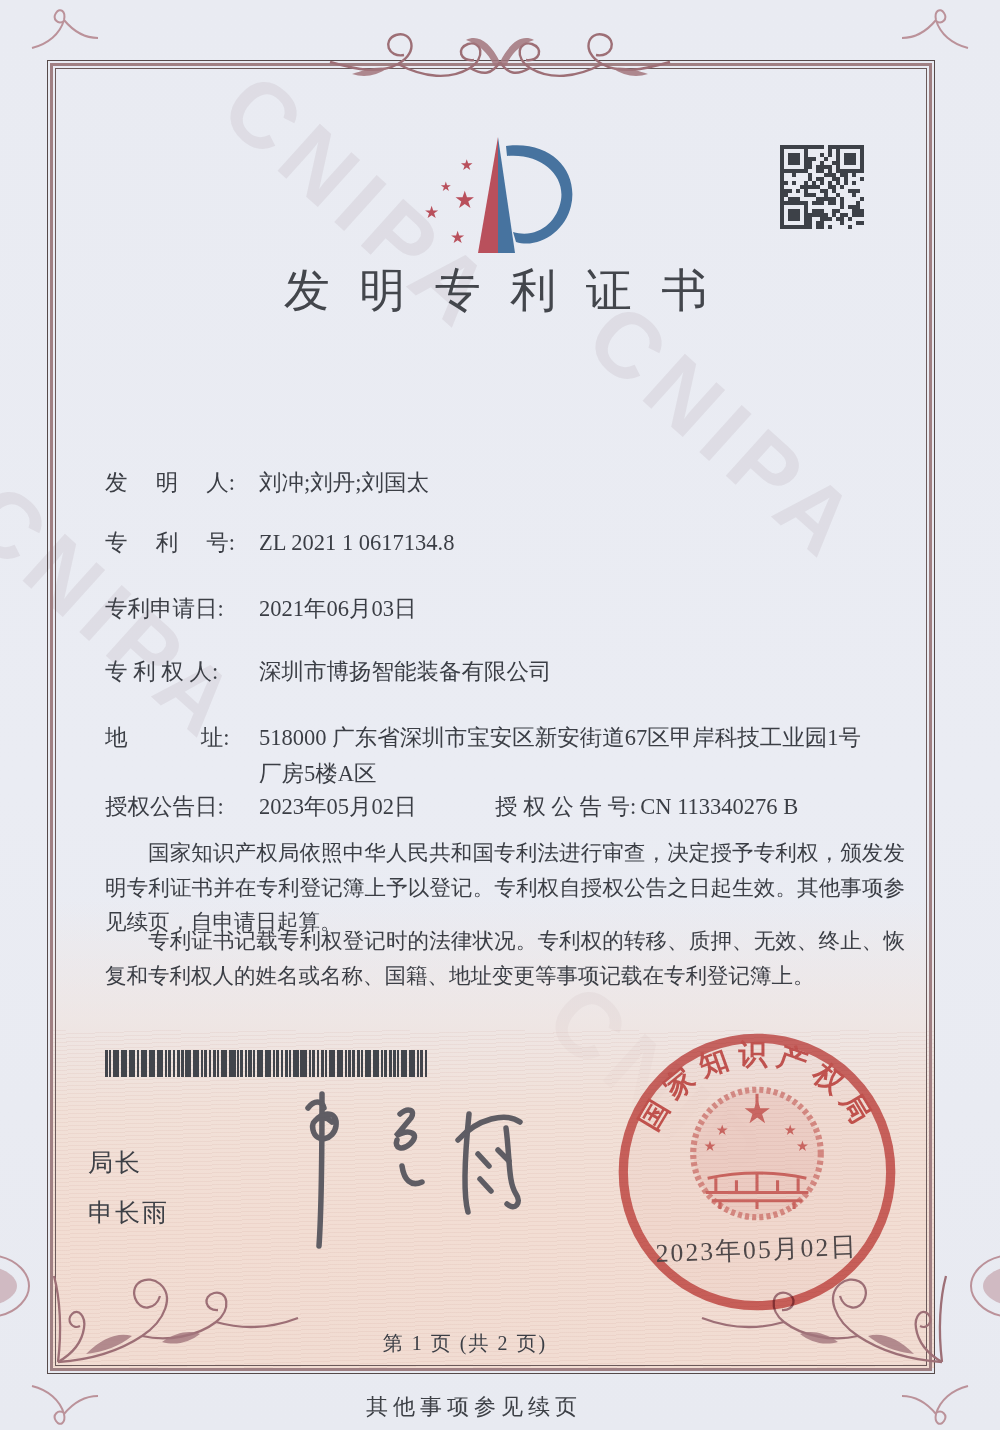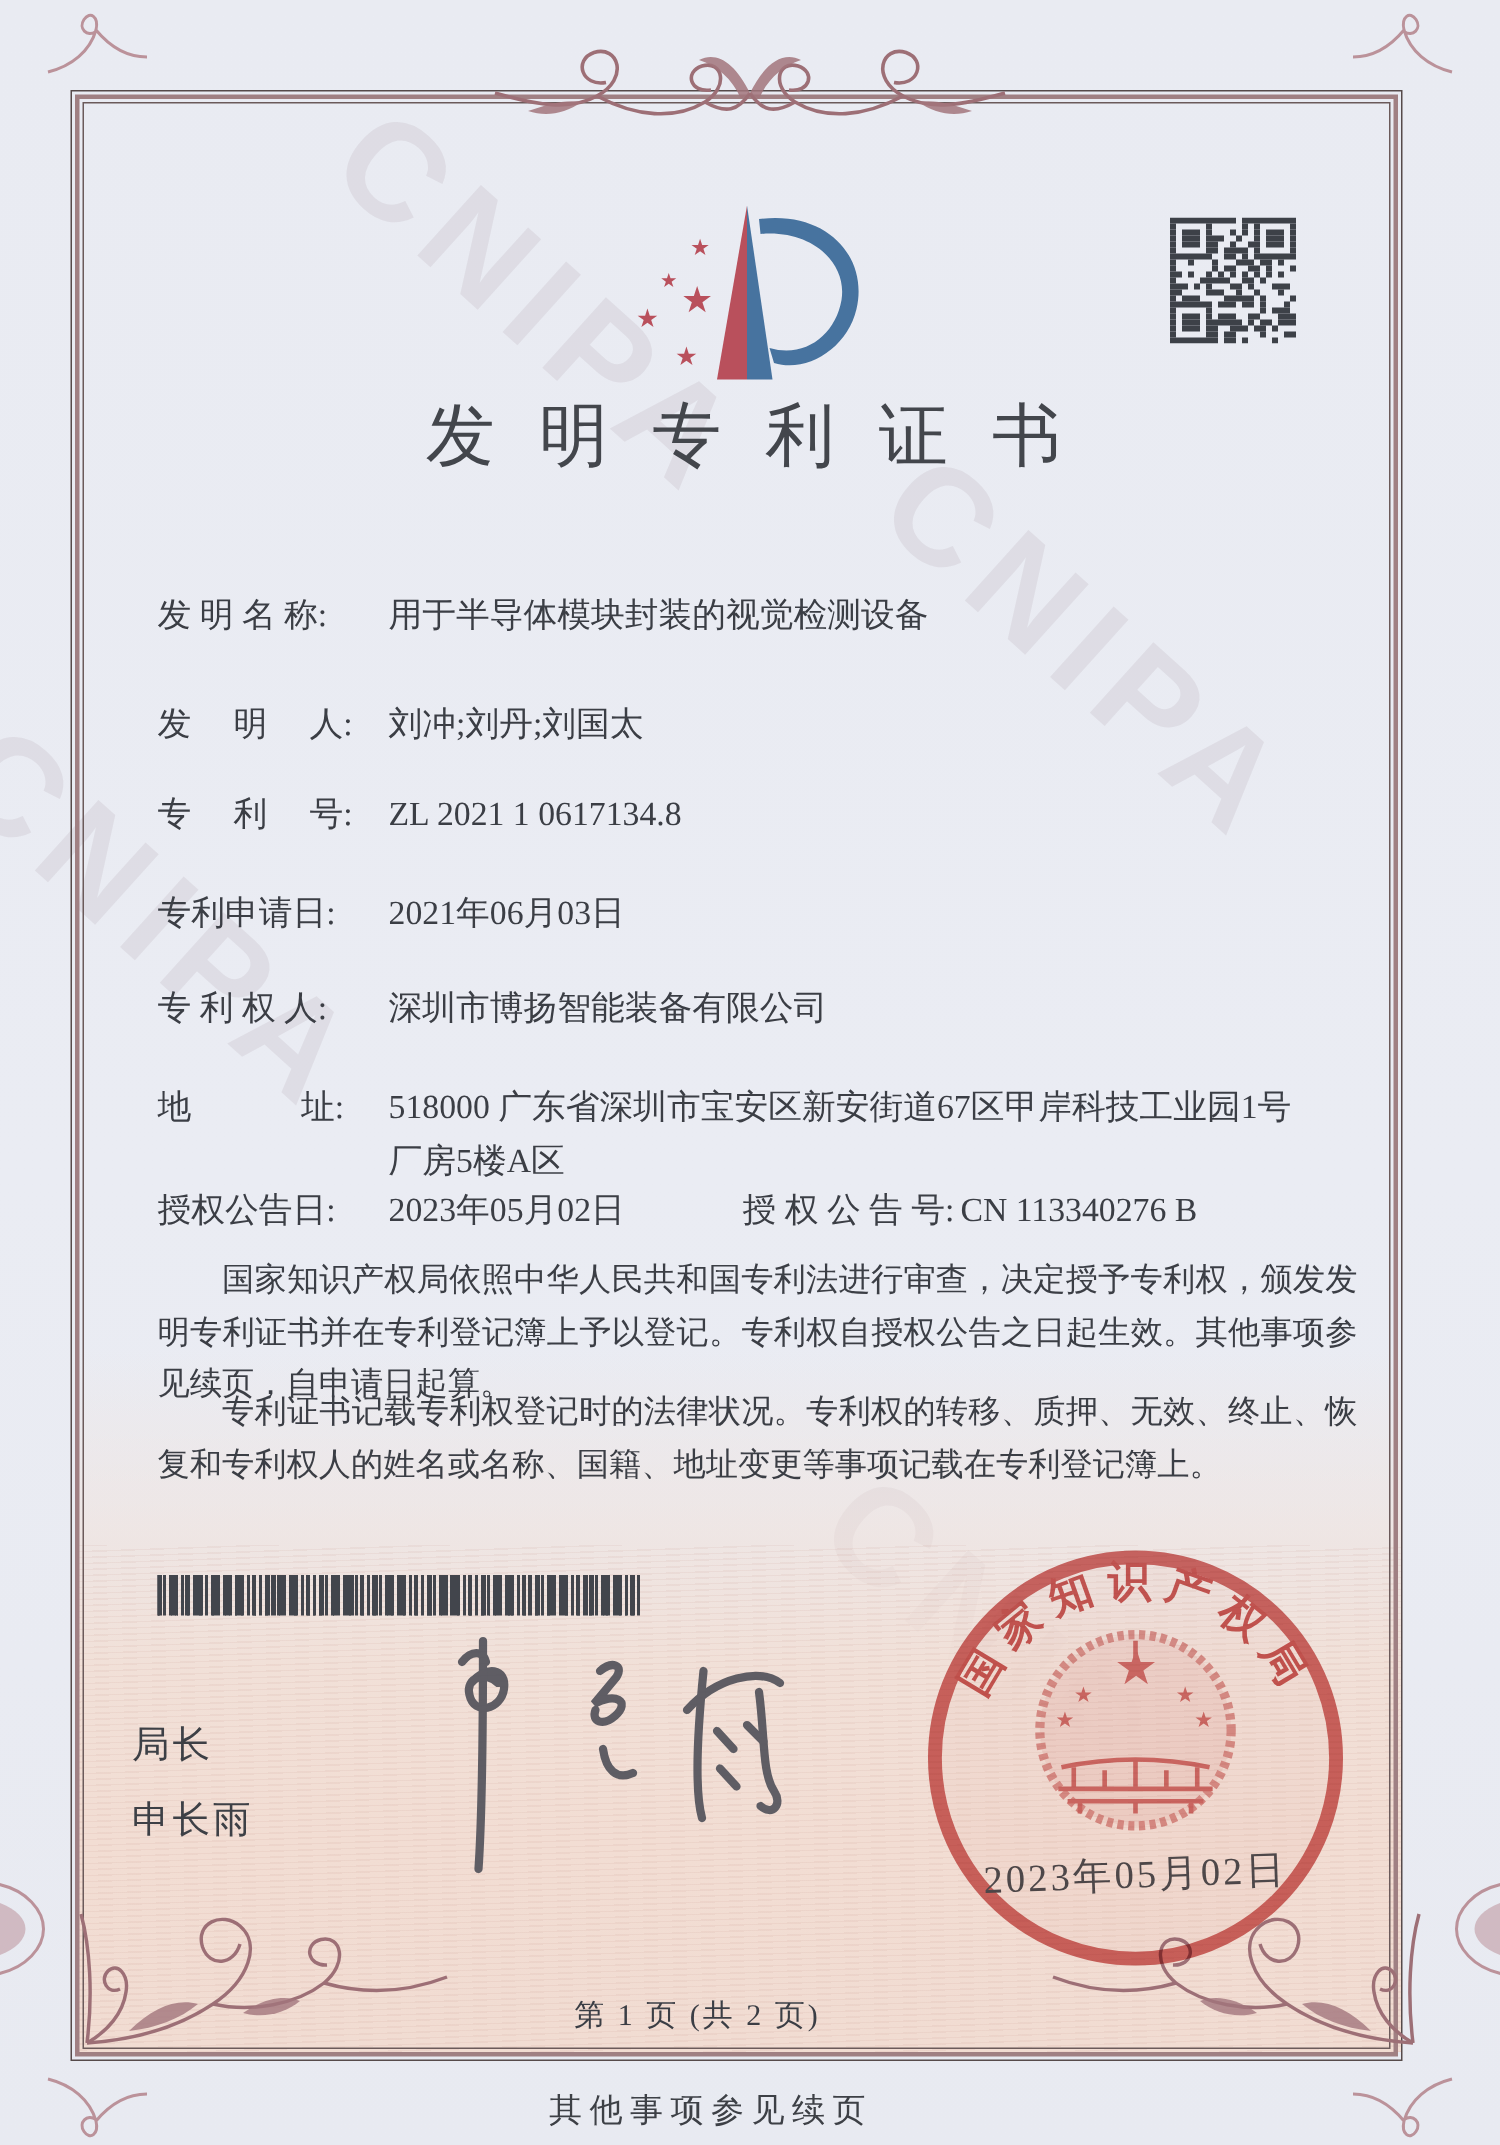--- a/index.html
+++ b/index.html
@@ -388,24 +388,20 @@
         <rect x="24" y="80" width="4" height="4"></rect>
         <rect x="28" y="80" width="4" height="4"></rect>
         <rect x="36" y="80" width="4" height="4"></rect>
         <rect x="40" y="80" width="4" height="4"></rect>
         <rect x="48" y="80" width="4" height="4"></rect>
         <rect x="68" y="80" width="4" height="4"></rect>
       </svg></div>
 
   <div class="title">发 明 专 利 证 书</div>
 
-  <div class="row r1">
-    <span class="lbl">发 明 名 称:</span>
-    <span class="val">用于半导体模块封装的视觉检测设备</span>
-  </div>
   <div class="row r2">
     <span class="lbl">发　 明　 人:</span>
     <span class="val">刘冲;刘丹;刘国太</span>
   </div>
   <div class="row r3">
     <span class="lbl">专　 利　 号:</span>
     <span class="val">ZL 2021 1 0617134.8</span>
   </div>
   <div class="row r4">
     <span class="lbl">专利申请日:</span>

